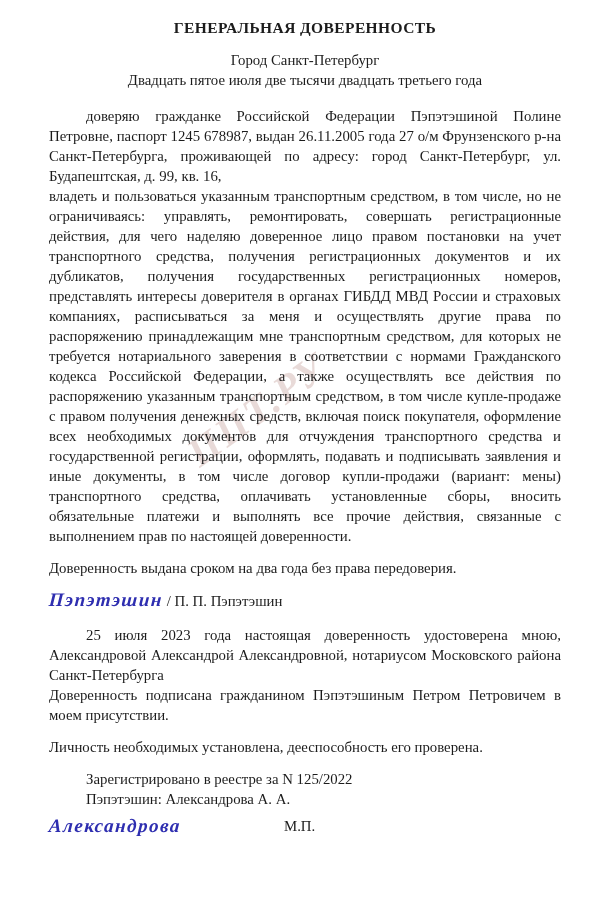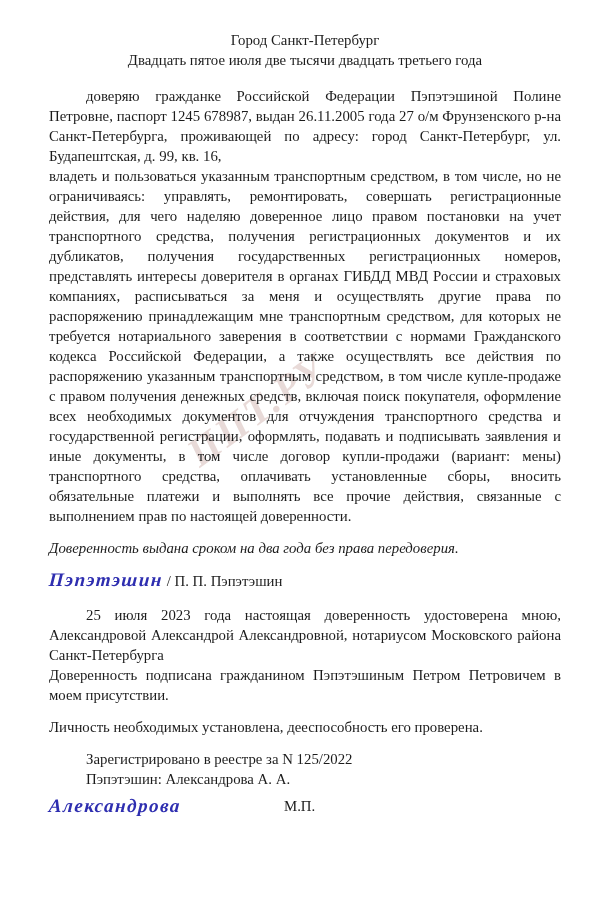--- a/index.html
+++ b/index.html
@@ -39,21 +39,21 @@
     text-align: center;
     font-weight: bold;
     font-size: 15.5px;
     letter-spacing: 0.4px;
   }
   .head-lines { margin-top: 12px; text-align: center; }
   .head-line { text-align: center; }
   .body-block { margin-top: 16px; }
   .par { text-align: justify; }
   .par.indent { text-indent: 37px; }
-  .term-line { margin-top: 12px; text-align: left; font-style: italic; }
+  .term-line { margin-top: 12px; text-align: left; }
   .sig-row { margin-top: 8px; height: 27px; line-height: 27px; white-space: nowrap; }
   .script-sig {
     display: inline-block;
     font-family: "Liberation Serif", serif;
     font-style: italic;
     font-weight: bold;
     font-size: 19px;
     letter-spacing: 1.5px;
     color: #2e2eb0;
     transform: skewX(-4deg);
@@ -68,20 +68,21 @@
 </style>
 </head>
 <body>
 
 <div class="page">
 
   <div class="watermark">ППТ.РУ</div>
 
   <div class="content">
 
+    <div class="doc-title">ГЕНЕРАЛЬНАЯ ДОВЕРЕННОСТЬ</div>
 
     <div class="head-lines">
       <div class="head-line">Город Санкт-Петербург</div>
       <div class="head-line">Двадцать пятое июля две тысячи двадцать третьего года</div>
     </div>
 
     <div class="body-block">
       <div class="par indent">доверяю гражданке Российской Федерации Пэпэтэшиной Полине Петровне, паспорт 1245 678987, выдан 26.11.2005 года 27 о/м Фрунзенского р-на Санкт-Петербурга, проживающей по адресу: город Санкт-Петербург, ул. Будапештская, д. 99, кв. 16,</div>
       <div class="par">владеть и пользоваться указанным транспортным средством, в том числе, но не ограничиваясь: управлять, ремонтировать, совершать регистрационные действия, для чего наделяю доверенное лицо правом постановки на учет транспортного средства, получения регистрационных документов и их дубликатов, получения государственных регистрационных номеров, представлять интересы доверителя в органах ГИБДД МВД России и страховых компаниях, расписываться за меня и осуществлять другие права по распоряжению принадлежащим мне транспортным средством, для которых не требуется нотариального заверения в соответствии с нормами Гражданского кодекса Российской Федерации, а также осуществлять все действия по распоряжению указанным транспортным средством, в том числе купле-продаже с правом получения денежных средств, включая поиск покупателя, оформление всех необходимых документов для отчуждения транспортного средства и государственной регистрации, оформлять, подавать и подписывать заявления и иные документы, в том числе договор купли-продажи (вариант: мены) транспортного средства, оплачивать установленные сборы, вносить обязательные платежи и выполнять все прочие действия, связанные с выполнением прав по настоящей доверенности.</div>
     </div>

